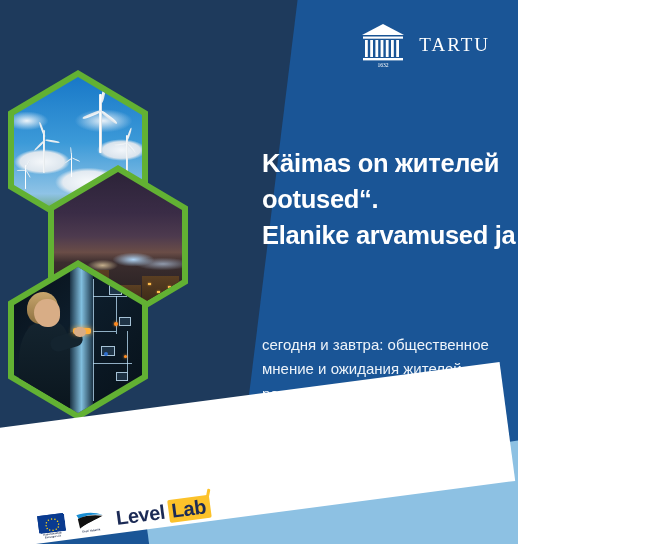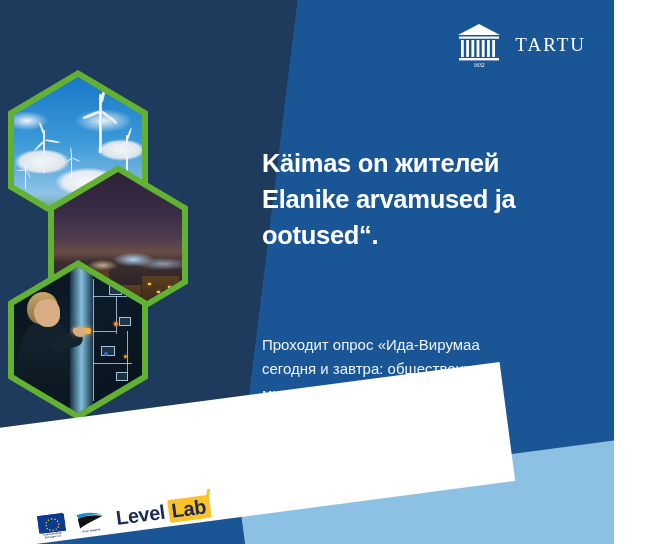--- a/index.html
+++ b/index.html
@@ -4,21 +4,21 @@
 <style>
   * { margin:0; padding:0; box-sizing:border-box; }
   html,body { width:650px; height:544px; }
   body {
     font-family: "Liberation Sans", sans-serif;
     background:#ffffff;
     overflow:hidden;
   }
   #poster {
     position:relative;
-    width:614px; height:544px;
+    width:518px; height:544px;
     background:#1a5596;
     overflow:hidden;
   }
 
   
   .bg-navy {
     position:absolute;
     left:-60px; top:-20px;
     width:360px; height:520px;
     background:#1e3a5c;
@@ -372,26 +372,25 @@
       <rect x="4" y="36" width="40" height="2.4" fill="#ffffff"></rect>
       <text x="24" y="45" font-family="Liberation Serif, serif" font-size="5.6" fill="#ffffff" text-anchor="middle">1632</text>
     </svg>
     <div class="tartu-words">
       <div>TARTU</div>
     </div>
   </div>
 
   <div class="headline">
     <div>Käimas on жителей</div>
+    <div>ootused“.</div>
     <div>Elanike arvamused ja</div>
-    <div>ootused“.</div>
   </div>
 
   <div class="subcopy">
-    <div>Проходит опрос «Ида-Вирумаа</div>
     <div>сегодня и завтра: общественное</div>
     <div>мнение и ожидания жителей</div>
     <div>региона»</div>
   </div>
 
   <div class="bg-lightblue2"></div>
   <div class="bg-lightblue"></div>
   <div class="bg-white-bottom"></div>
 
   <div class="footer-logos">

